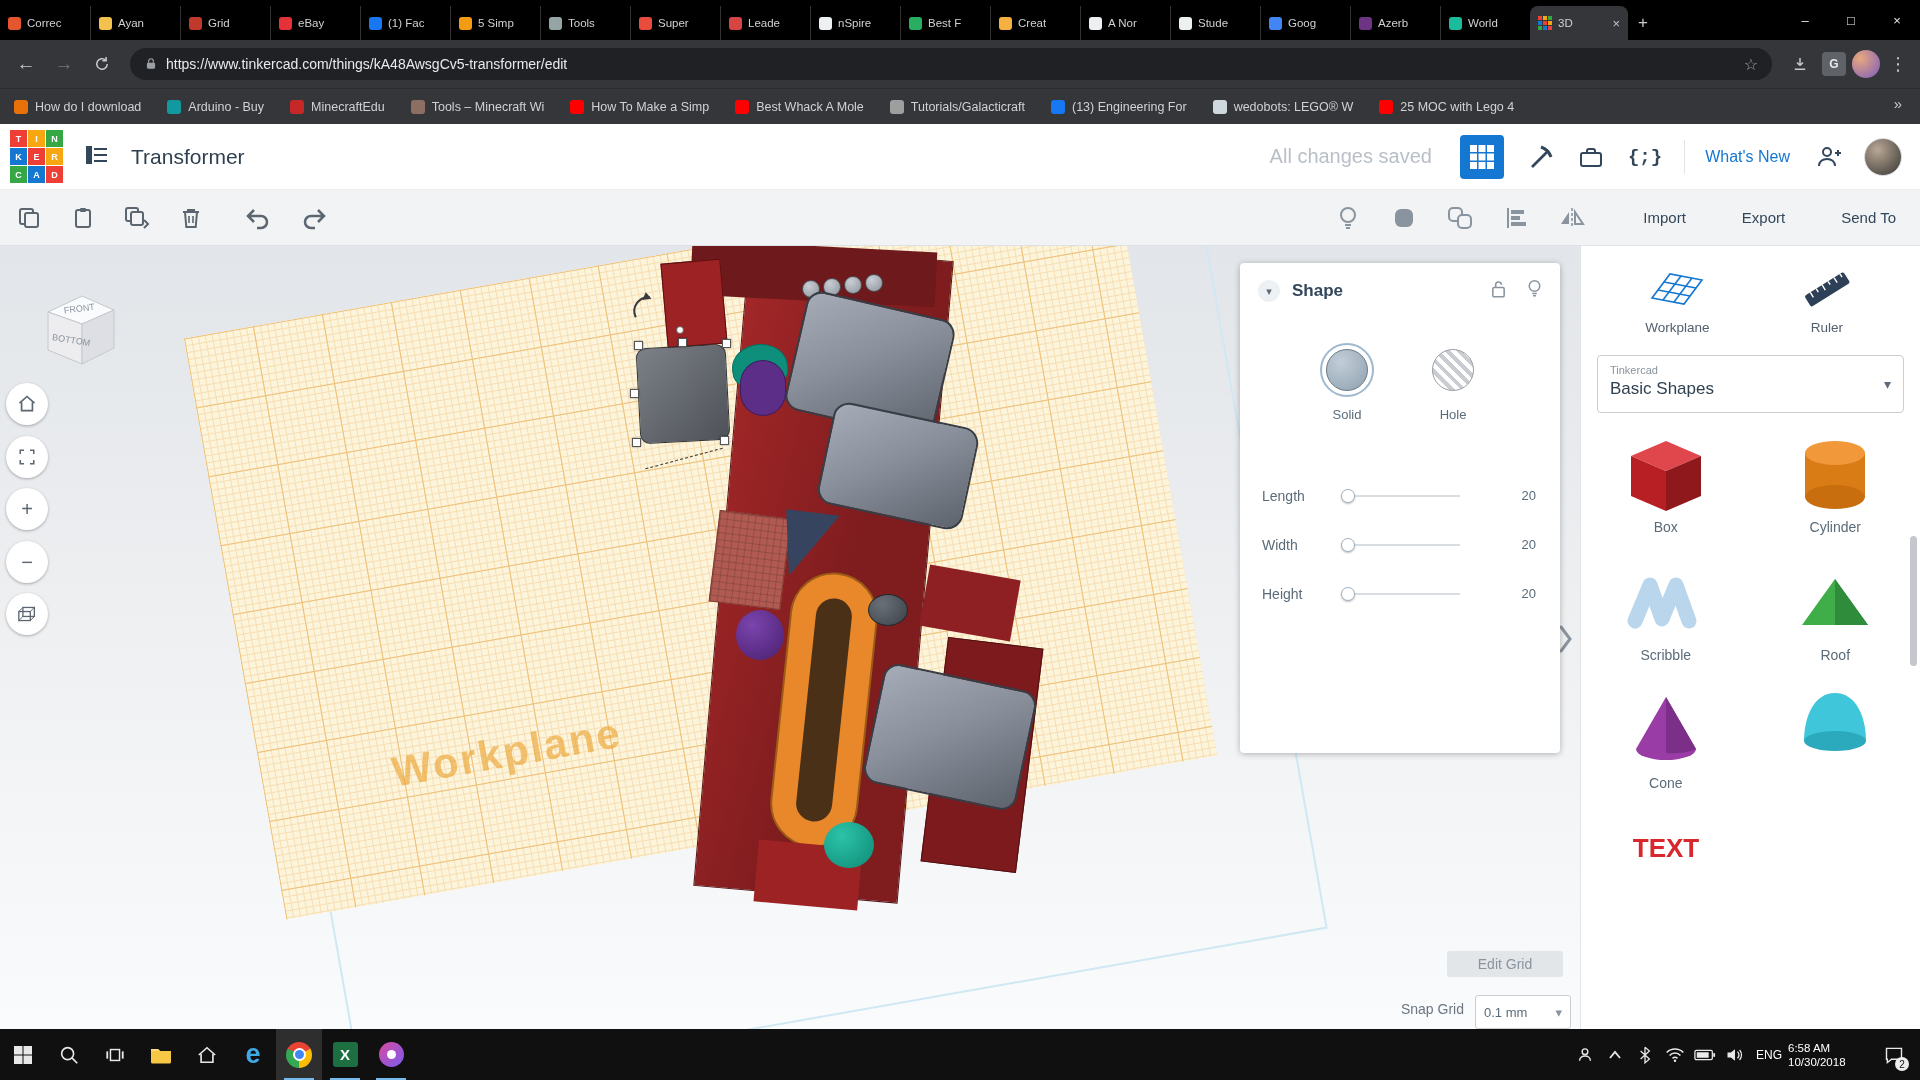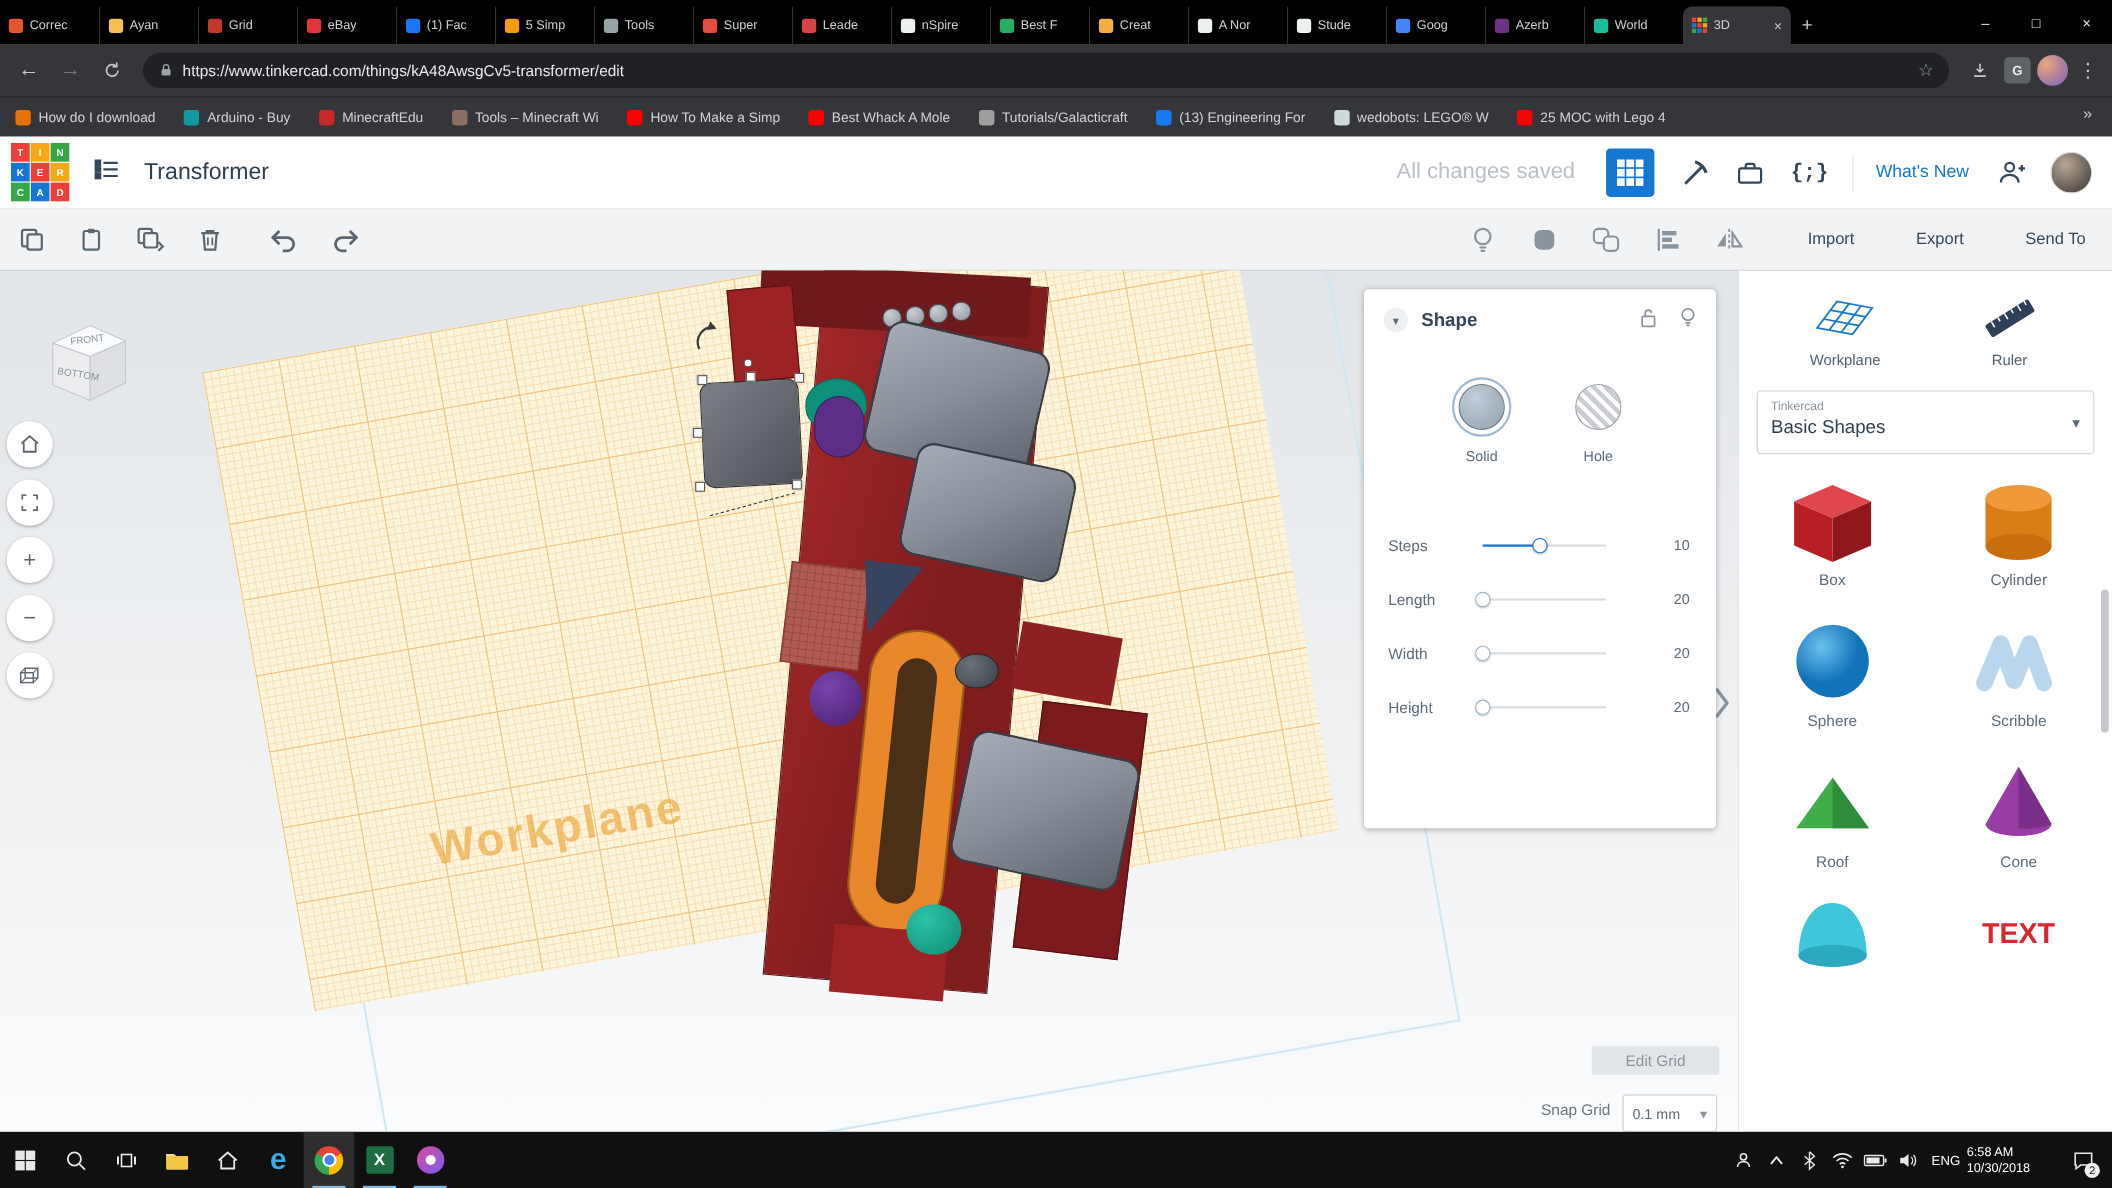--- a/index.html
+++ b/index.html
@@ -76,21 +76,21 @@
   .wp-label { position:absolute; left:130px; top:440px; font-size:42px; font-weight:bold; letter-spacing:2px; color:rgba(233,158,38,0.6); }
   .viewcube { position:absolute; left:40px; top:38px; z-index:4; }
   .nav-circle { position:absolute; left:6px; width:42px; height:42px; border-radius:50%; background:#fff; box-shadow:0 1px 3px rgba(0,0,0,.3); display:flex; align-items:center; justify-content:center; color:#5b6670; z-index:4; font-size:20px; }
   .model { position:absolute; left:636px; top:0px; width:400px; height:663px; z-index:3; }
   .mp { position:absolute; }
   .drum { border-radius:16px; background:linear-gradient(145deg,#a6acb7 0%, #8a909b 45%, #5d636d 100%); border:2px solid #383d45; }
   .hnd { position:absolute; width:9px; height:9px; background:#fff; border:1px solid #555; box-shadow:0 0 2px rgba(0,0,0,.4); z-index:9; }
   .hnd-dot { position:absolute; width:8px; height:8px; border-radius:50%; background:#fff; border:1px solid #555; z-index:9; }
   .edit-grid-btn { position:absolute; left:1447px; top:705px; width:116px; height:26px; background:#e3e6e9; border-radius:3px; color:#8a949e; font-size:14px; display:flex; align-items:center; justify-content:center; z-index:5; }
   .snap-label { position:absolute; left:1384px; top:755px; width:80px; text-align:right; font-size:14px; color:#6b7680; z-index:5; }
-  .snap-select { position:absolute; left:1475px; top:749px; width:86px; height:27px; background:#fff; border:1px solid #c9ced3; border-radius:3px; display:flex; align-items:center; padding:16px 8px; gap:8px; font-size:13px; color:#5b6b79; z-index:5; }
+  .snap-select { position:absolute; left:1475px; top:749px; width:96px; height:27px; background:#fff; border:1px solid #c9ced3; border-radius:3px; display:flex; align-items:center; padding:16px 8px; gap:8px; font-size:13px; color:#5b6b79; z-index:5; }
   .collapse-chevron { position:absolute; left:1552px; top:375px; width:26px; height:36px; display:flex; align-items:center; justify-content:center; z-index:5; }
 
   
   .shape-panel { position:absolute; left:1240px; top:263px; width:320px; height:490px; background:#fff; border-radius:4px; box-shadow:0 1px 6px rgba(0,0,0,.28); z-index:20; }
   .sp-header { height:56px; display:flex; align-items:center; padding:0 18px; }
   .sp-caret { width:22px; height:22px; border-radius:50%; background:#eef1f3; color:#5b6b79; font-size:11px; display:flex; align-items:center; justify-content:center; }
   .sp-title { margin-left:12px; font-size:17px; font-weight:bold; color:#33475b; }
   .sp-hspace { flex:1; }
   .sp-hicon { margin-left:20px; }
   .sp-options { display:flex; justify-content:center; gap:52px; padding-top:24px; height:152px; }
@@ -594,29 +594,20 @@
       <div class="sp-opt">
         <div class="opt-ring plain">
             <div class="opt-hole"></div>
           </div>
         <div class="opt-label">Hole</div>
       </div>
     </div>
     <div class="sp-props">
 
 
-        <div class="prop-row">
-          <div class="prop-label">Steps</div>
-          <div class="slider">
-            <div class="slider-track"></div>
-            <div class="slider-fill" style="width: 46%;"></div>
-            <div class="slider-handle" style="left: 46%; border-color: rgb(20, 119, 209);"></div>
-          </div>
-          <div class="prop-value">10</div>
-        </div>
 
         <div class="prop-row">
           <div class="prop-label">Length</div>
           <div class="slider">
             <div class="slider-track"></div>
             <div class="slider-fill" style="width: 0%;"></div>
             <div class="slider-handle" style="left: 0%; border-color: rgb(159, 180, 198);"></div>
           </div>
           <div class="prop-value">20</div>
         </div>
@@ -692,32 +683,20 @@
       <div class="shape-tile">
         <svg width="92" height="84" viewBox="0 0 90 84">
             <rect x="15" y="22" width="60" height="44" fill="#d97c16"></rect>
             <ellipse cx="45" cy="66" rx="30" ry="12" fill="#c96e0e"></ellipse>
             <ellipse cx="45" cy="22" rx="30" ry="12" fill="#f0983a"></ellipse>
           </svg>
         <div class="shape-name">Cylinder</div>
       </div>
       <div class="shape-tile">
         <svg width="92" height="84" viewBox="0 0 90 84">
-            <defs>
-              <radialGradient id="sph" cx="35%" cy="30%">
-                <stop offset="0%" stop-color="#6cc0ee"></stop>
-                <stop offset="100%" stop-color="#1273b8"></stop>
-              </radialGradient>
-            </defs>
-            <circle cx="45" cy="42" r="33" fill="url(#sph)"></circle>
-          </svg>
-        <div class="shape-name">Sphere</div>
-      </div>
-      <div class="shape-tile">
-        <svg width="92" height="84" viewBox="0 0 90 84">
             <path d="M14,62 L29,26 L41,60 L55,26 L68,62" fill="none" stroke="#b9d6ec" stroke-width="15" stroke-linejoin="round" stroke-linecap="round"></path>
           </svg>
         <div class="shape-name">Scribble</div>
       </div>
       <div class="shape-tile">
         <svg width="92" height="84" viewBox="0 0 90 84">
             <polygon points="12,66 45,20 78,66" fill="#3fae49"></polygon>
             <polygon points="45,20 78,66 45,66" fill="#2f8c3a"></polygon>
           </svg>
         <div class="shape-name">Roof</div>

